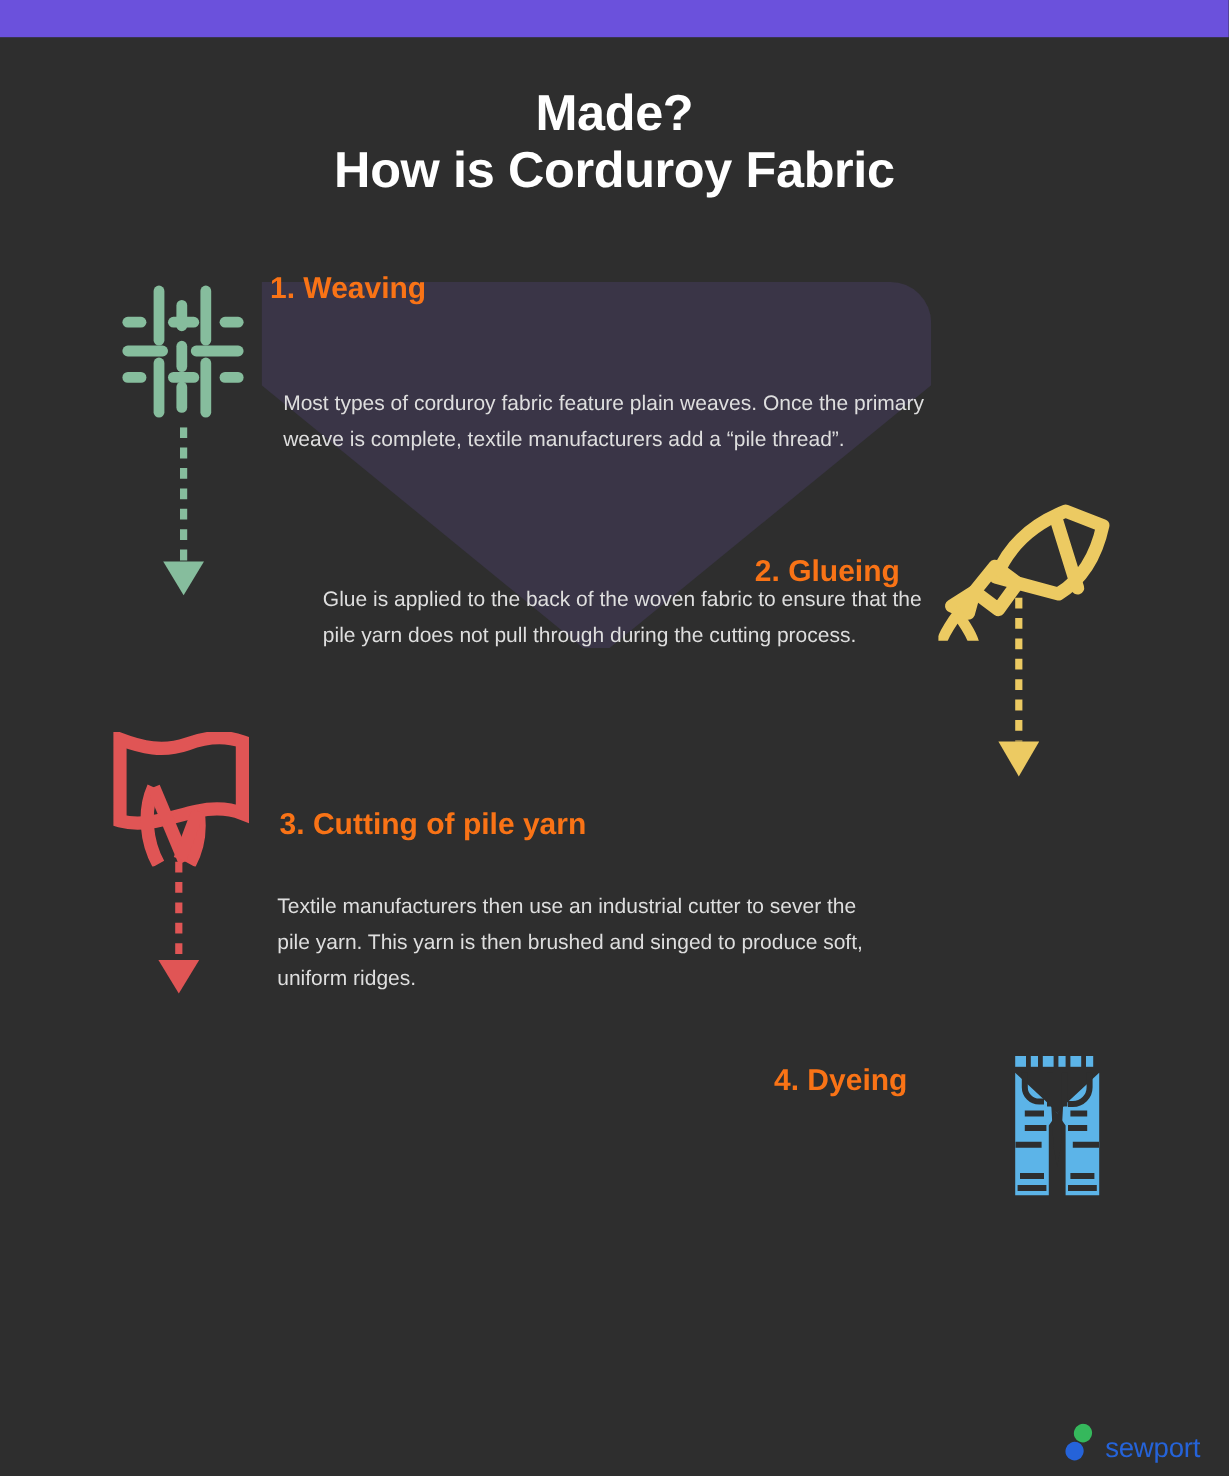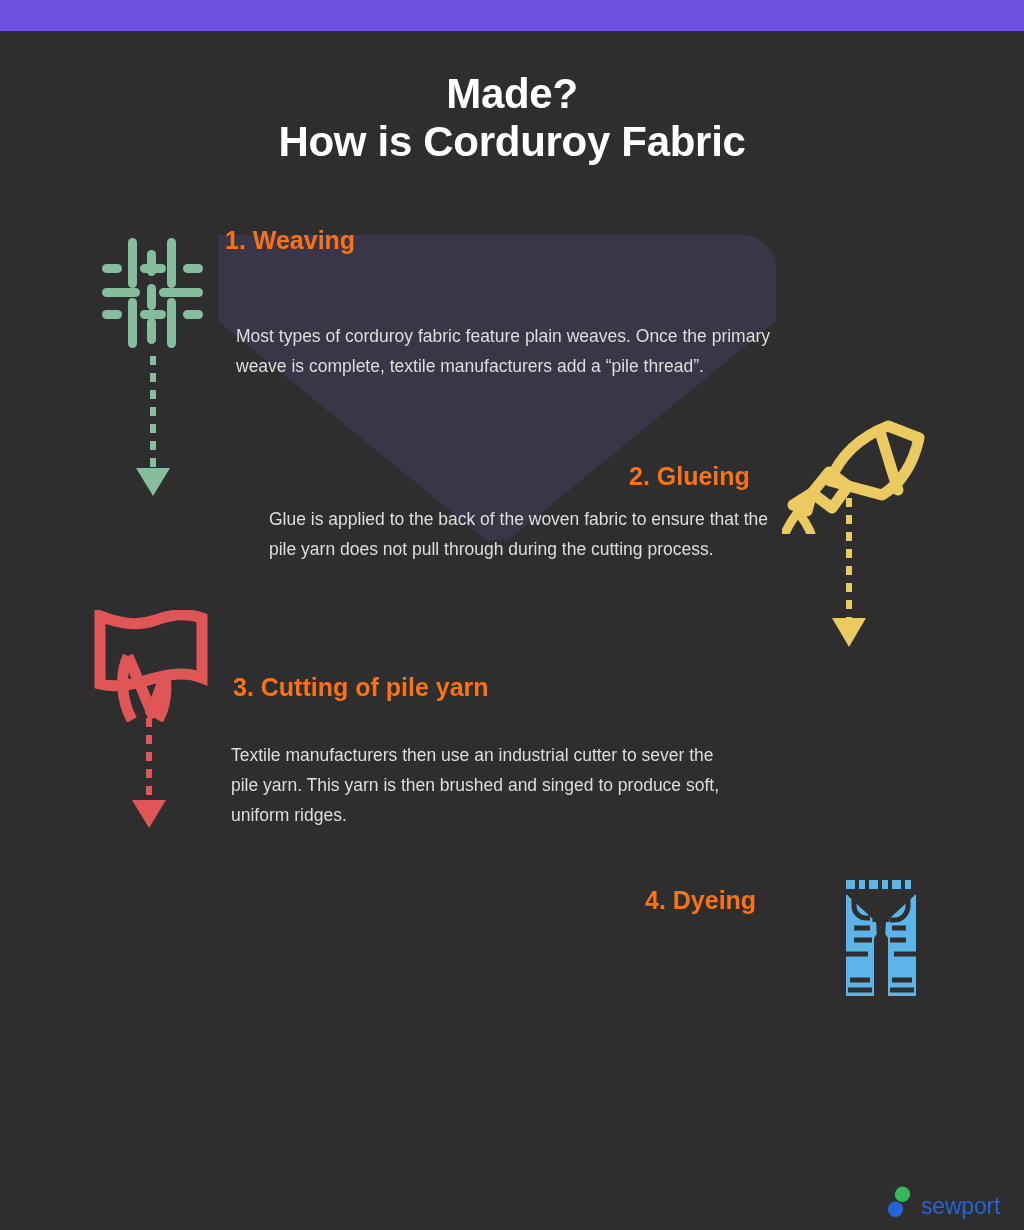--- a/index.html
+++ b/index.html
@@ -47,21 +47,21 @@
     font-size:17.5px;
     line-height:30px;
     z-index:3;
   }
 
   
   #head-1{left:225px;top:226px;}
   #body-1{left:236px;top:277px;width:535px;margin-top:44px;}
   
   #head-2{left:629px;top:462px;text-align:right;}
-  #body-2{left:269px;top:504px;width:500px;}
+  #body-2{left:269px;top:484px;width:500px;}
   
   #head-3{left:233px;top:673px;text-align:center;}
   #body-3{left:231px;top:740px;width:500px;}
   
   #head-4{left:645px;top:886px;}
   #body-4{left:388px;top:947px;width:400px;}
 
   
   .icon-weave{position:absolute;left:96px;top:228px;width:112px;height:132px;z-index:3;}
   .icon-arrow{position:absolute;z-index:3;}

